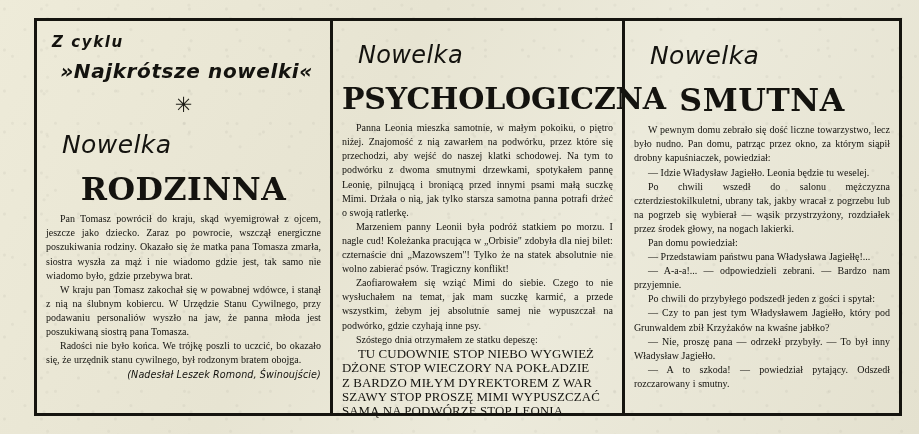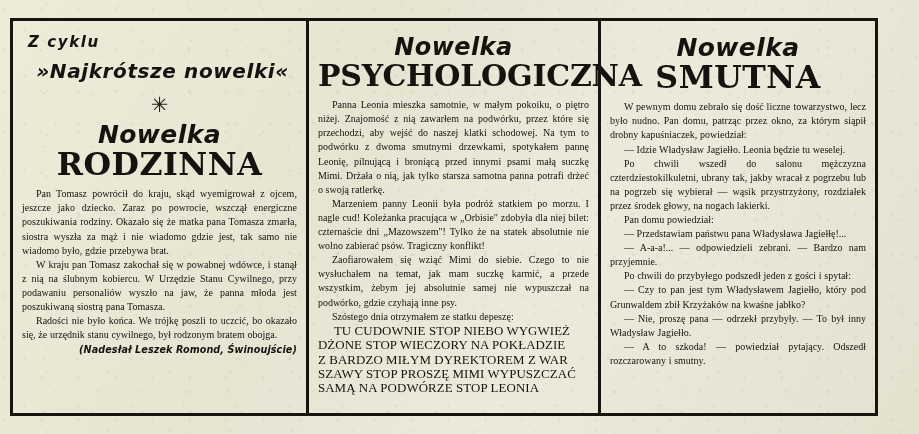--- a/index.html
+++ b/index.html
@@ -18,21 +18,21 @@
       radial-gradient(circle at 78% 31%, rgba(0,0,0,.035) 0 1px, transparent 2px),
       radial-gradient(circle at 29% 84%, rgba(0,0,0,.04) 0 1px, transparent 2px),
       radial-gradient(circle at 66% 12%, rgba(0,0,0,.03) 0 1px, transparent 2px),
       radial-gradient(circle at 90% 77%, rgba(0,0,0,.04) 0 1px, transparent 2px),
       linear-gradient(118deg,#eeebd9 0%,#e7e4d2 38%,#eceadb 62%,#e4e1cf 100%);
     background-size:37px 41px,53px 47px,61px 59px,43px 67px,71px 43px,49px 53px,100% 100%;
   }
 
   .frame{
     position:absolute;
-    left:10px;top:18px;
+    left:34px;top:18px;
     width:868px;height:398px;
     border:3px solid #15140f;
     box-sizing:border-box;
   }
 
   .cols{
     position:absolute;inset:0;
     display:flex;
   }
   .col{
@@ -60,26 +60,25 @@
   }
   .asterisk{
     text-align:center;
     font-size:21px;
     line-height:1;
     margin:12px 0 6px 0;
     color:#1b1a14;
   }
   .script{
     font-family:"DejaVu Sans", sans-serif;
-    font-style:italic;font-weight:bold;
+    font-style:italic;font-weight:normal;
     font-size:25px;
-    text-align:center;
     letter-spacing:.4px;
     line-height:1.05;
-    margin:0;
+    margin:16px;
   }
   .script.sm{font-size:24px;}
   .bigtitle{
     font-family:"DejaVu Serif", serif;
     font-weight:bold;
     text-align:center;
     line-height:1;
     margin:1px 0 7px 0;
     letter-spacing:.5px;
     transform:scaleX(1.02);
@@ -106,21 +105,21 @@
     font-family:"Liberation Serif", serif;
     font-size:12.9px;
     line-height:14.4px;
     text-indent:16px;
     letter-spacing:.1px;
     white-space:pre-line;
   }
   .dialog{text-indent:14px;}
   .byline{
     font-family:"DejaVu Sans", sans-serif;
-    font-style:italic;font-weight:bold;
+    font-style:italic;font-weight:normal;
     font-size:9.6px;
     text-align:right;
     margin-top:2px;
     letter-spacing:.1px;
   }
 </style>
 </head>
 <body>
 
 <div class="paper"></div>

